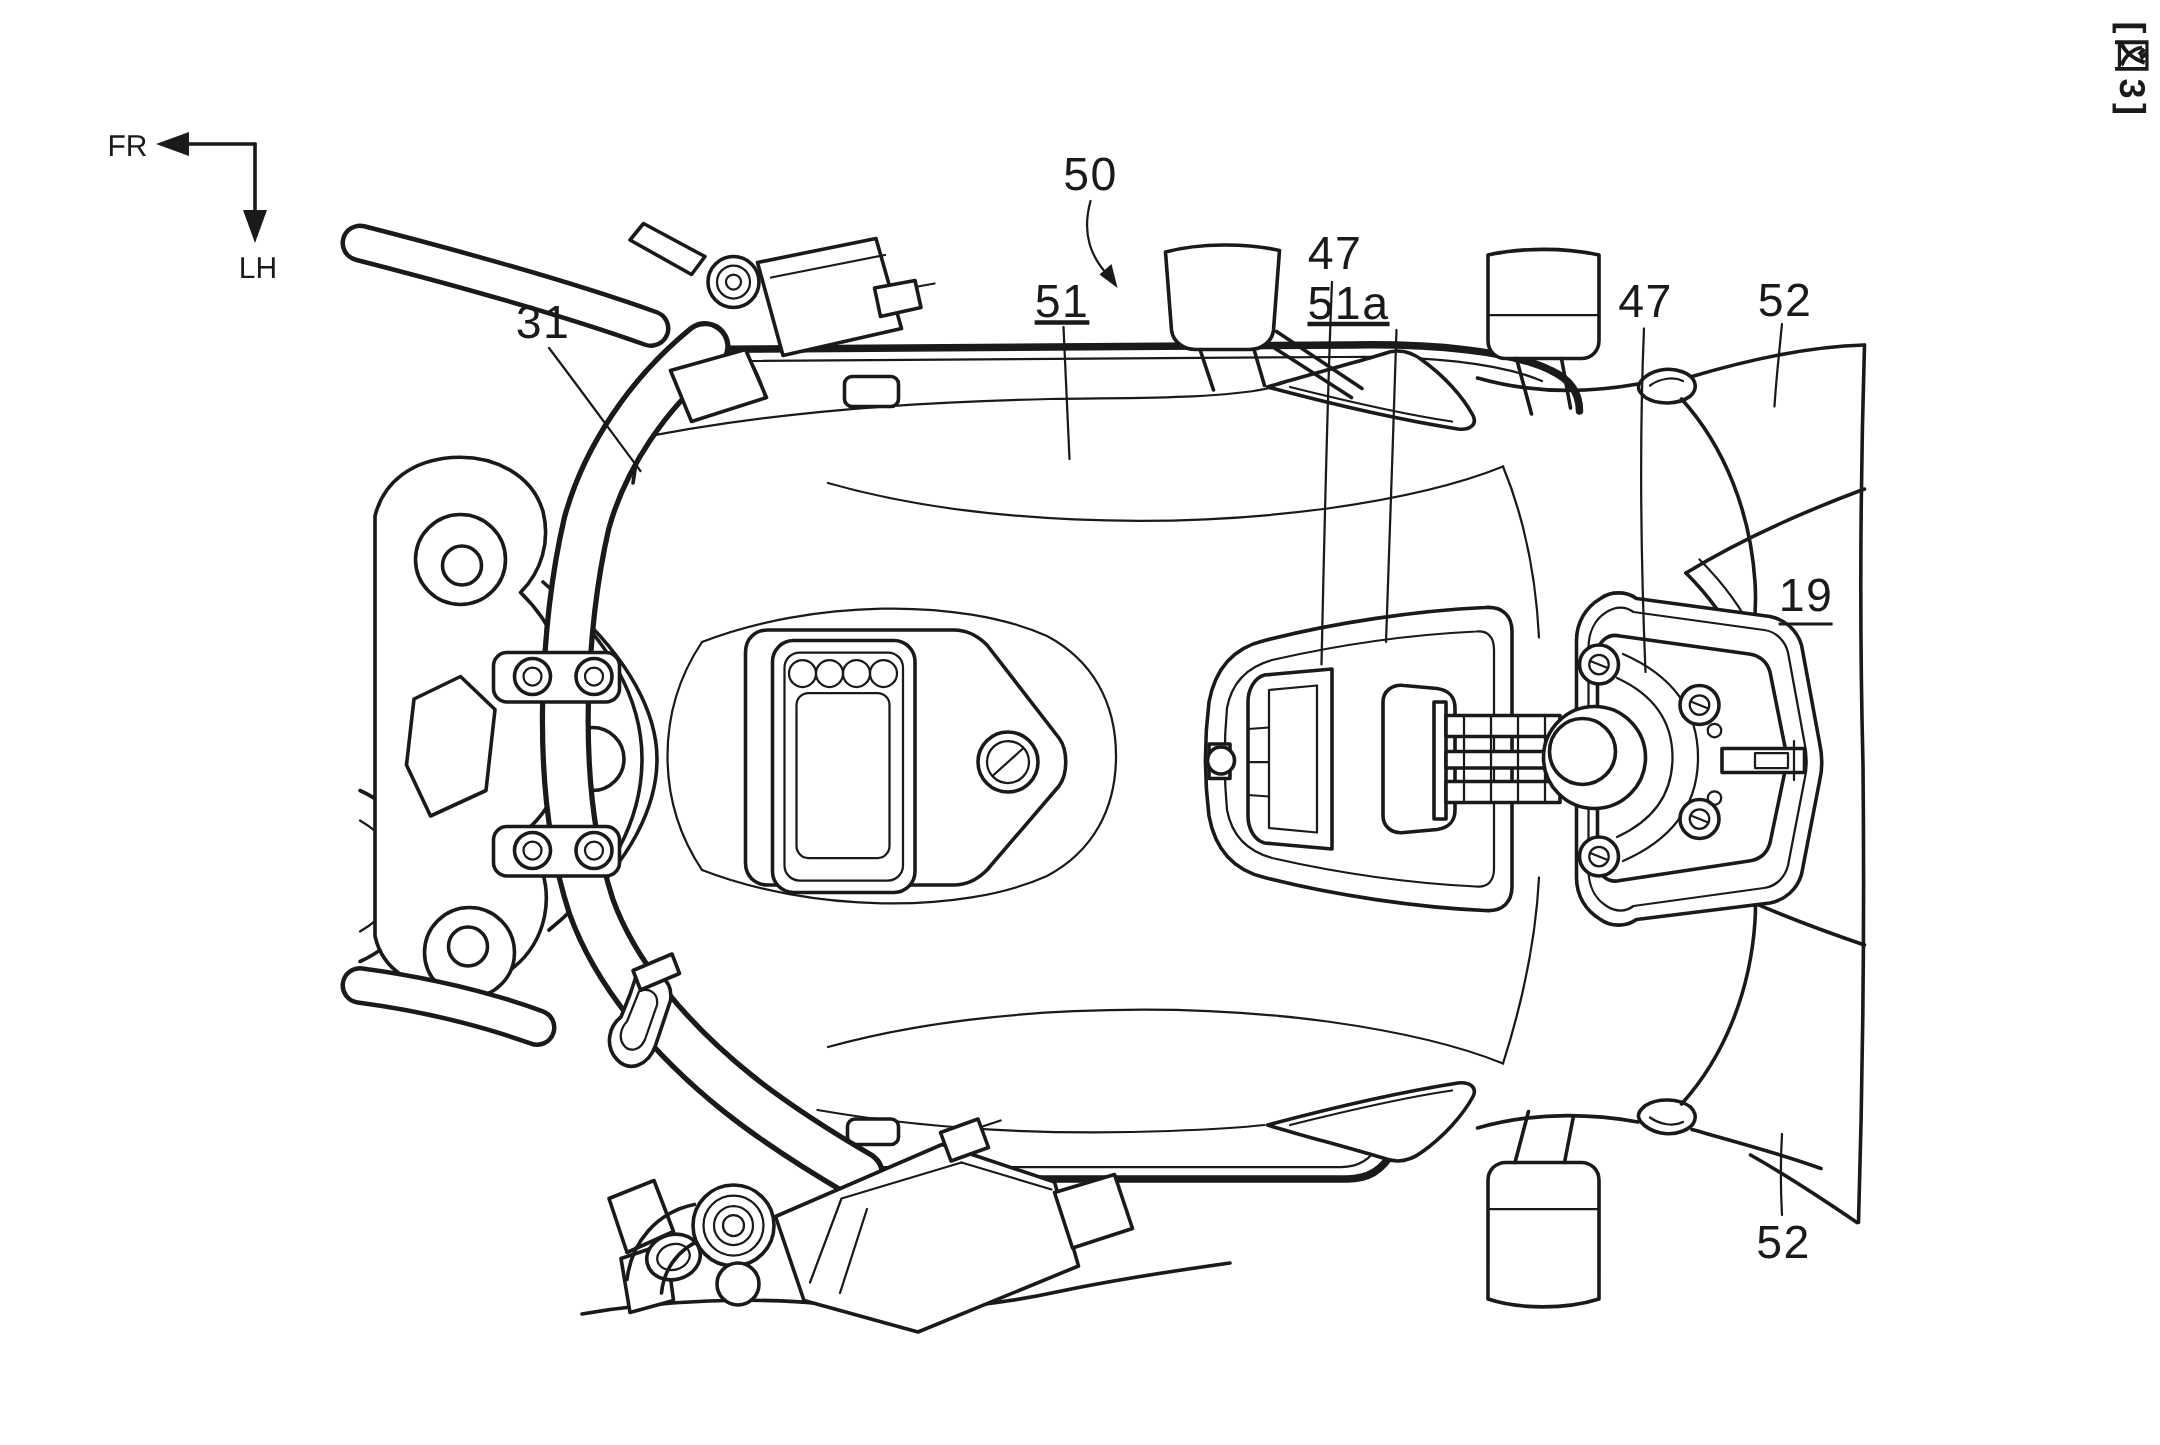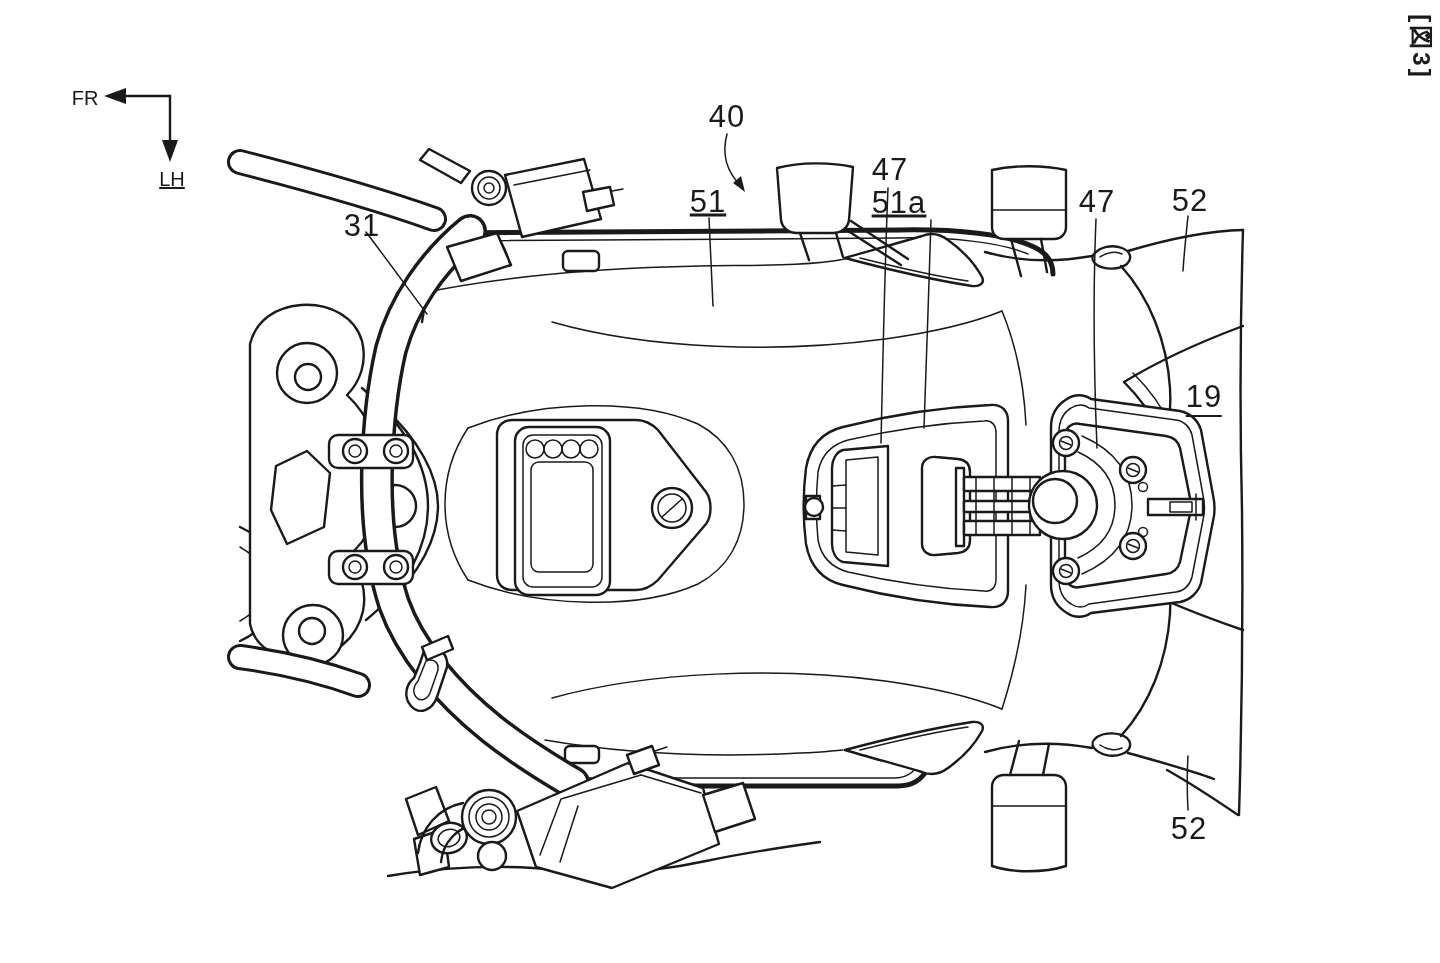--- a/index.html
+++ b/index.html
@@ -253,26 +253,26 @@
     <path class="t" d="M888,188 C885,260 883,350 881,443"></path>
     <path class="t" d="M931,220 C929,288 926,365 924,428"></path>
     <path class="t" d="M1096,219 C1093,290 1094,375 1097,448"></path>
     <path class="t" d="M1188,216 C1186,236 1184,254 1183,271"></path>
     <path class="t" d="M366,232 C388,261 409,290 427,314"></path>
     <path class="t" d="M1188,810 C1187,792 1187,773 1188,756"></path>
   </g>
 </svg>
 
   <div class="dirlbl" style="left:85px; top:98px;">FR</div>
-  <div class="dirlbl" style="left:172px; top:179px;text-decoration:underline;">LH</div>
-
-  <div class="lbl" style="left:727px;  top:116px;">40</div>
+  <div class="dirlbl" style="left:172px; top:179px;">LH</div>
+
+  <div class="lbl" style="left:727px;  top:116px;">50</div>
   <div class="lbl" style="left:708px;  top:201px;text-decoration:underline;">51</div>
   <div class="lbl" style="left:890px;  top:169px;">47</div>
   <div class="lbl" style="left:899px;  top:202px;text-decoration:underline;">51a</div>
   <div class="lbl" style="left:1097px; top:201px;">47</div>
   <div class="lbl" style="left:1190px; top:200px;">52</div>
   <div class="lbl underlined" style="left:1204px; top:399px;">19</div>
-  <div class="lbl" style="left:362px;  top:225px;">31</div>
+  <div class="lbl" style="left:362px;  top:215px;">31</div>
   <div class="lbl" style="left:1189px; top:828px;">52</div>
 
   <div class="figtag">[図3]</div>
 </div>
 
 </body></html>

